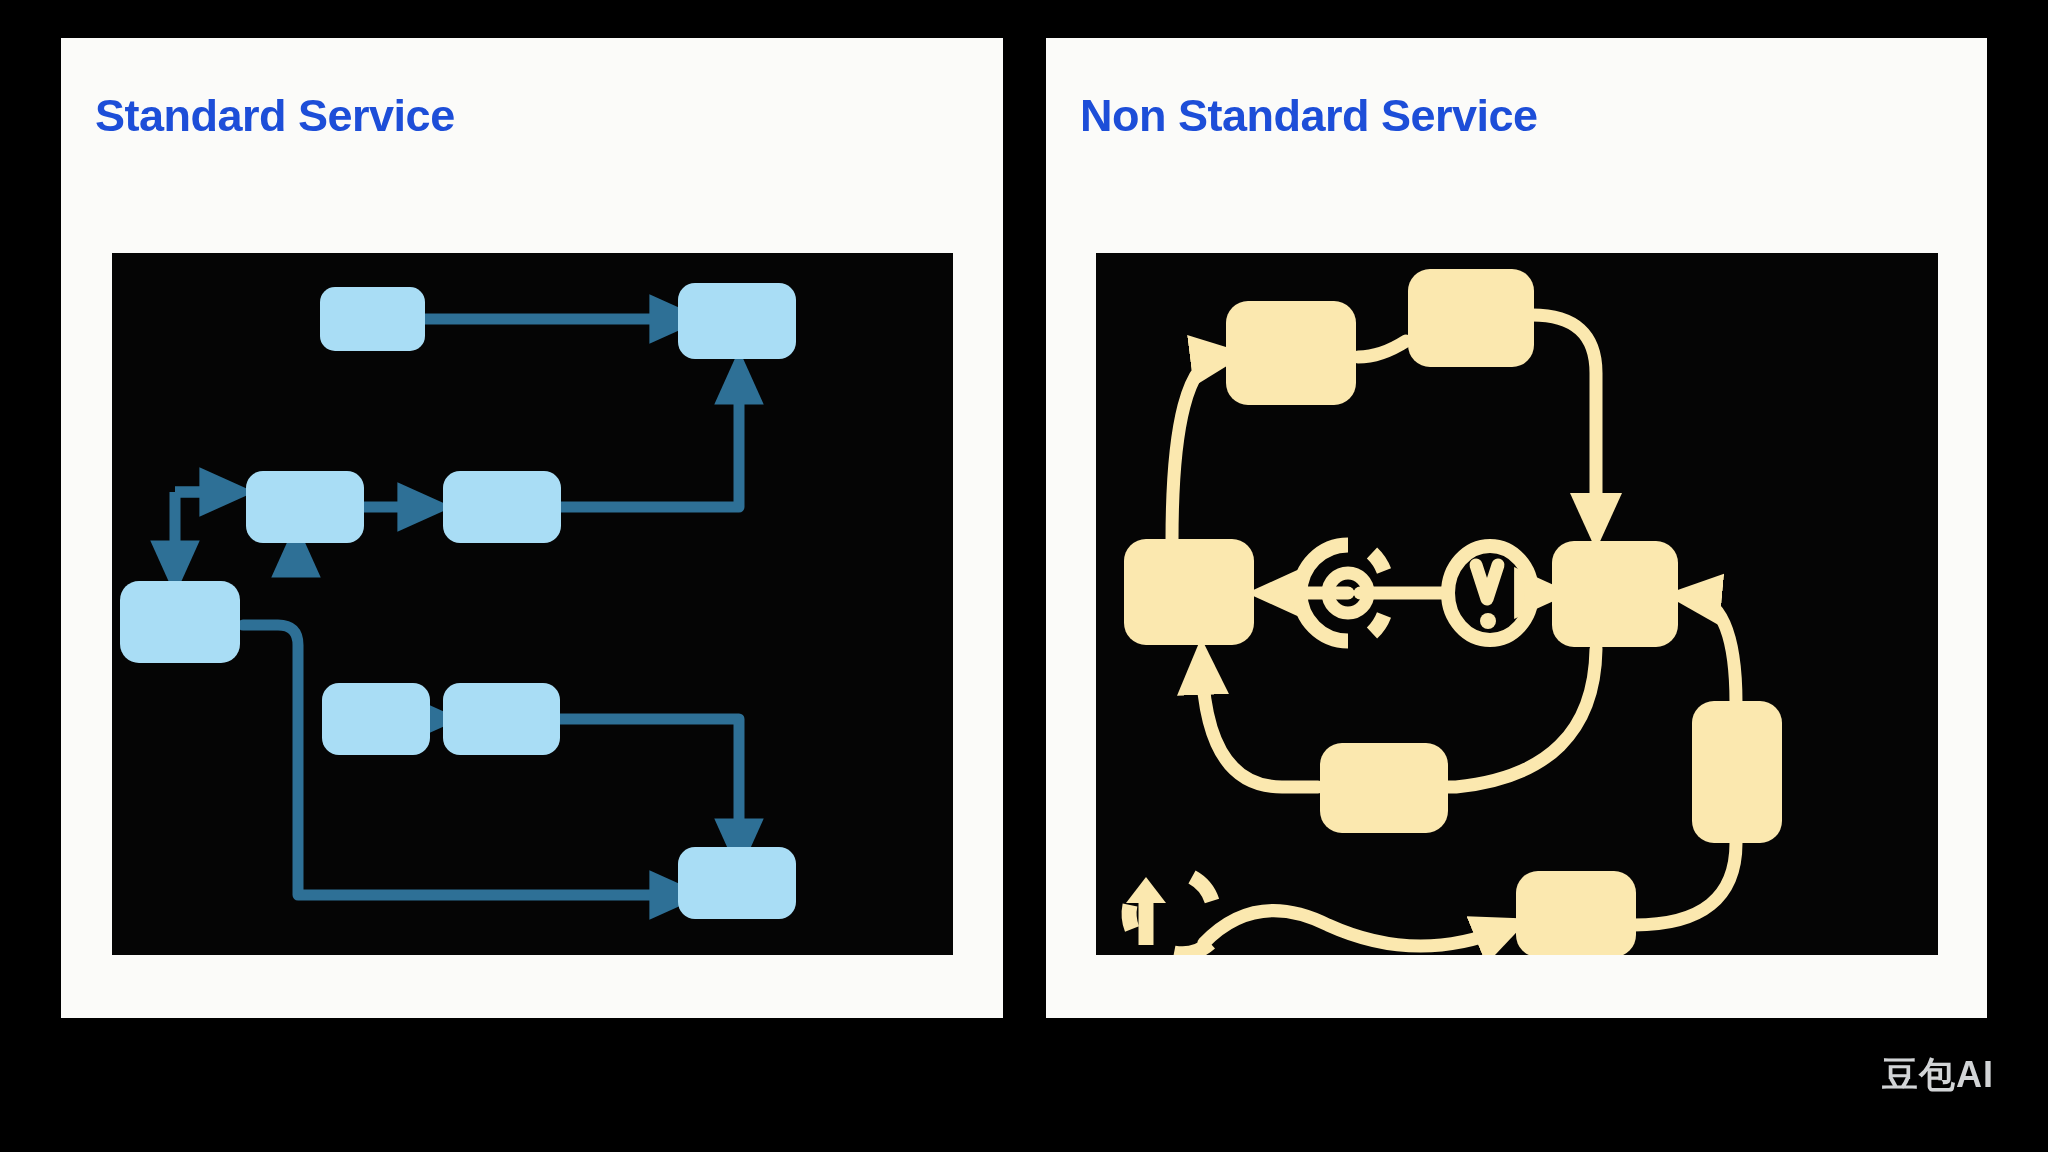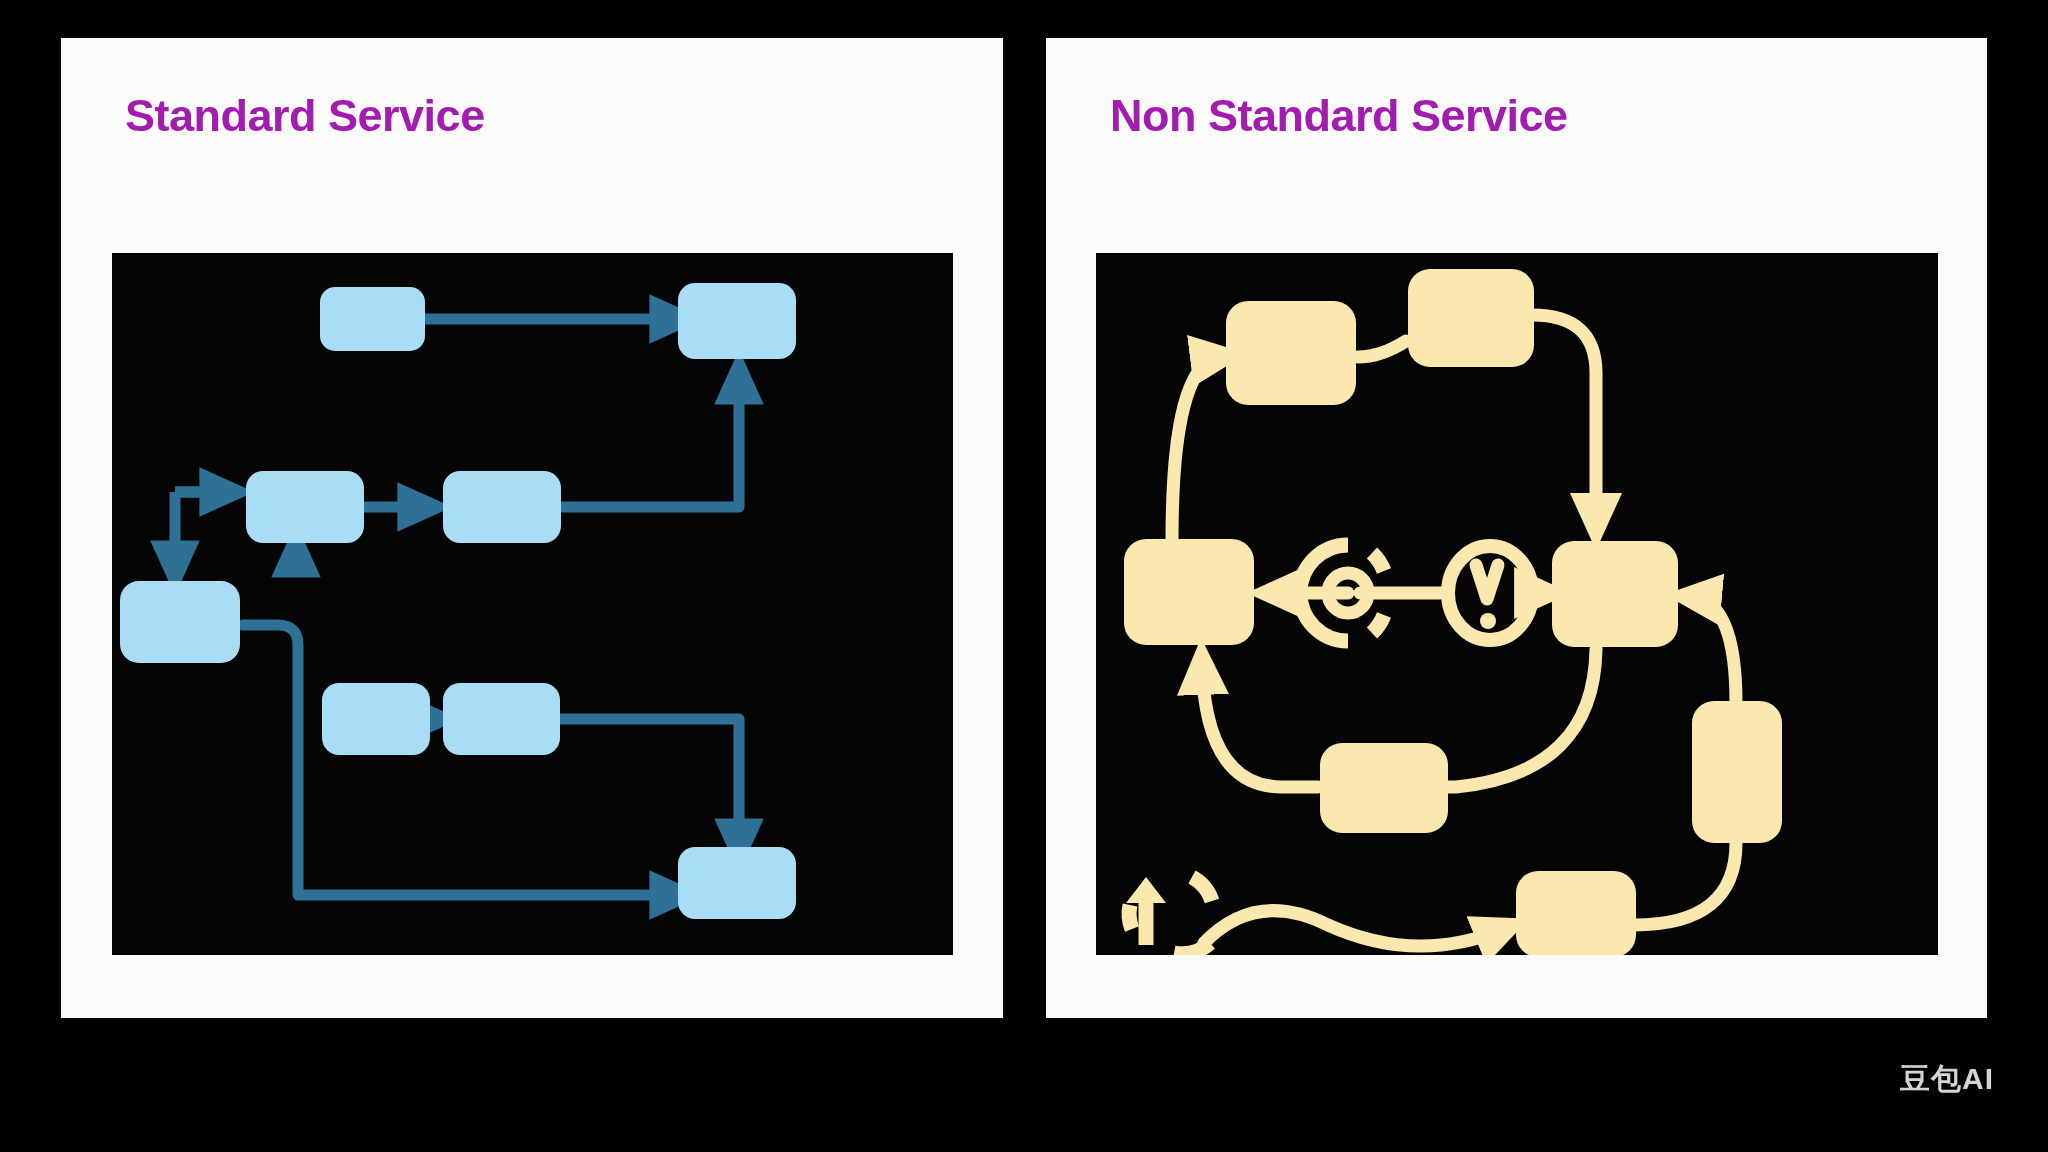--- a/index.html
+++ b/index.html
@@ -22,26 +22,26 @@
     position: absolute;
     background: #FBFBF9;
     top: 38px;
     height: 980px;
   }
   #card-left  { left: 61px;   width: 942px; }
   #card-right { left: 1046px; width: 941px; padding-left: 36px; }
 
   .card-title {
     position: absolute;
-    left: 64px;
+    left: 34px;
     top: 52px;
     font-size: 45px;
     font-weight: 700;
     letter-spacing: -0.5px;
-    color: #a21caf;
+    color: #1d4ed8;
     white-space: nowrap;
     font-family: "Liberation Sans", sans-serif;
   }
 
   .canvas {
     position: absolute;
     left: 51px;
     top: 215px;
     width: 841px;
     height: 702px;
@@ -52,21 +52,21 @@
     left: 50px;
     width: 842px;
   }
   .canvas svg { display: block; width: 100%; height: 100%; }
 
   
   #watermark {
     position: absolute;
     right: 54px;
     bottom: 52px;
-    font-size: 30px;
+    font-size: 36px;
     font-weight: 700;
     color: #D2D4D6;
     letter-spacing: 1px;
     font-family: "Liberation Sans", sans-serif;
     text-shadow: 0 2px 3px rgba(0,0,0,0.6);
     white-space: nowrap;
   }
 </style>
 </head>
 <body>

